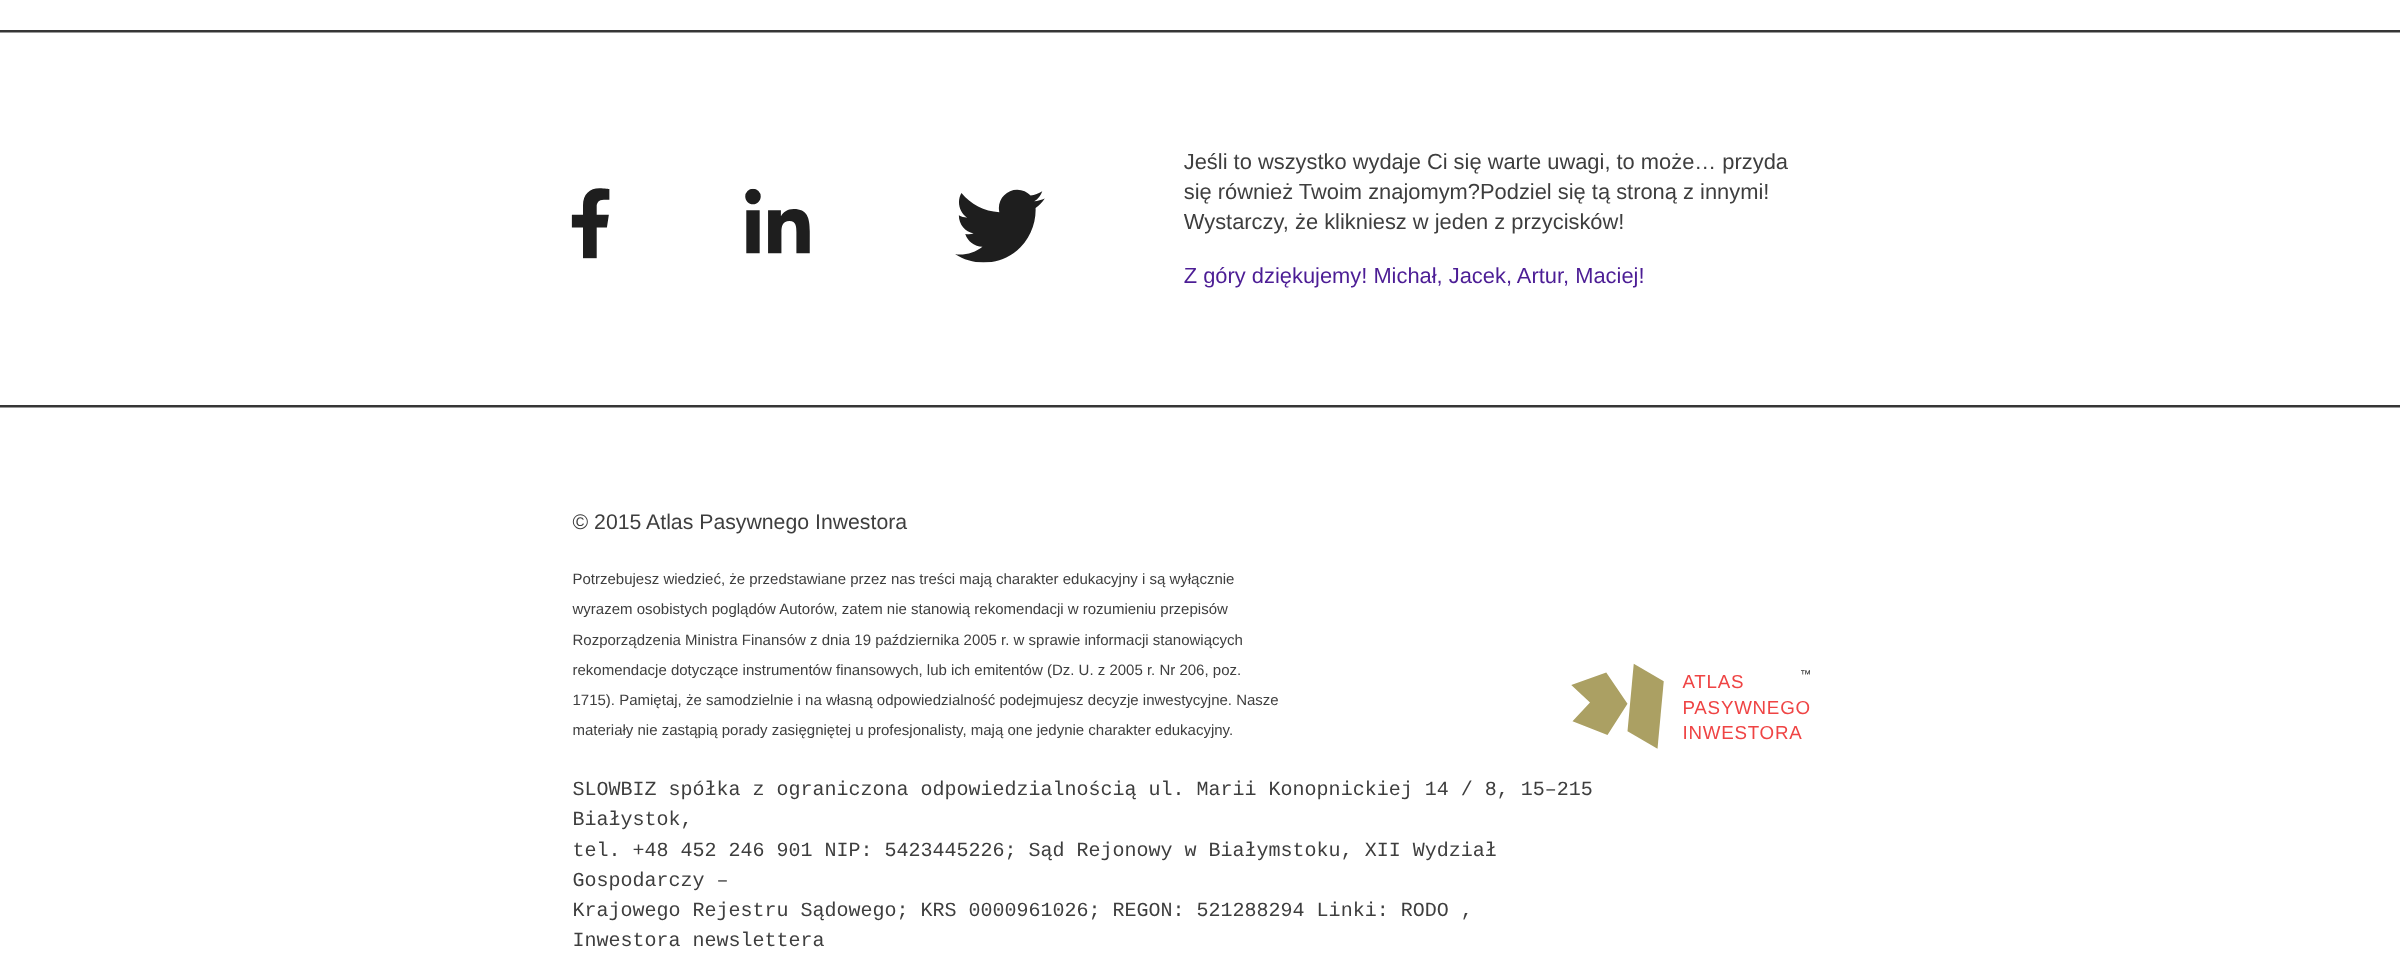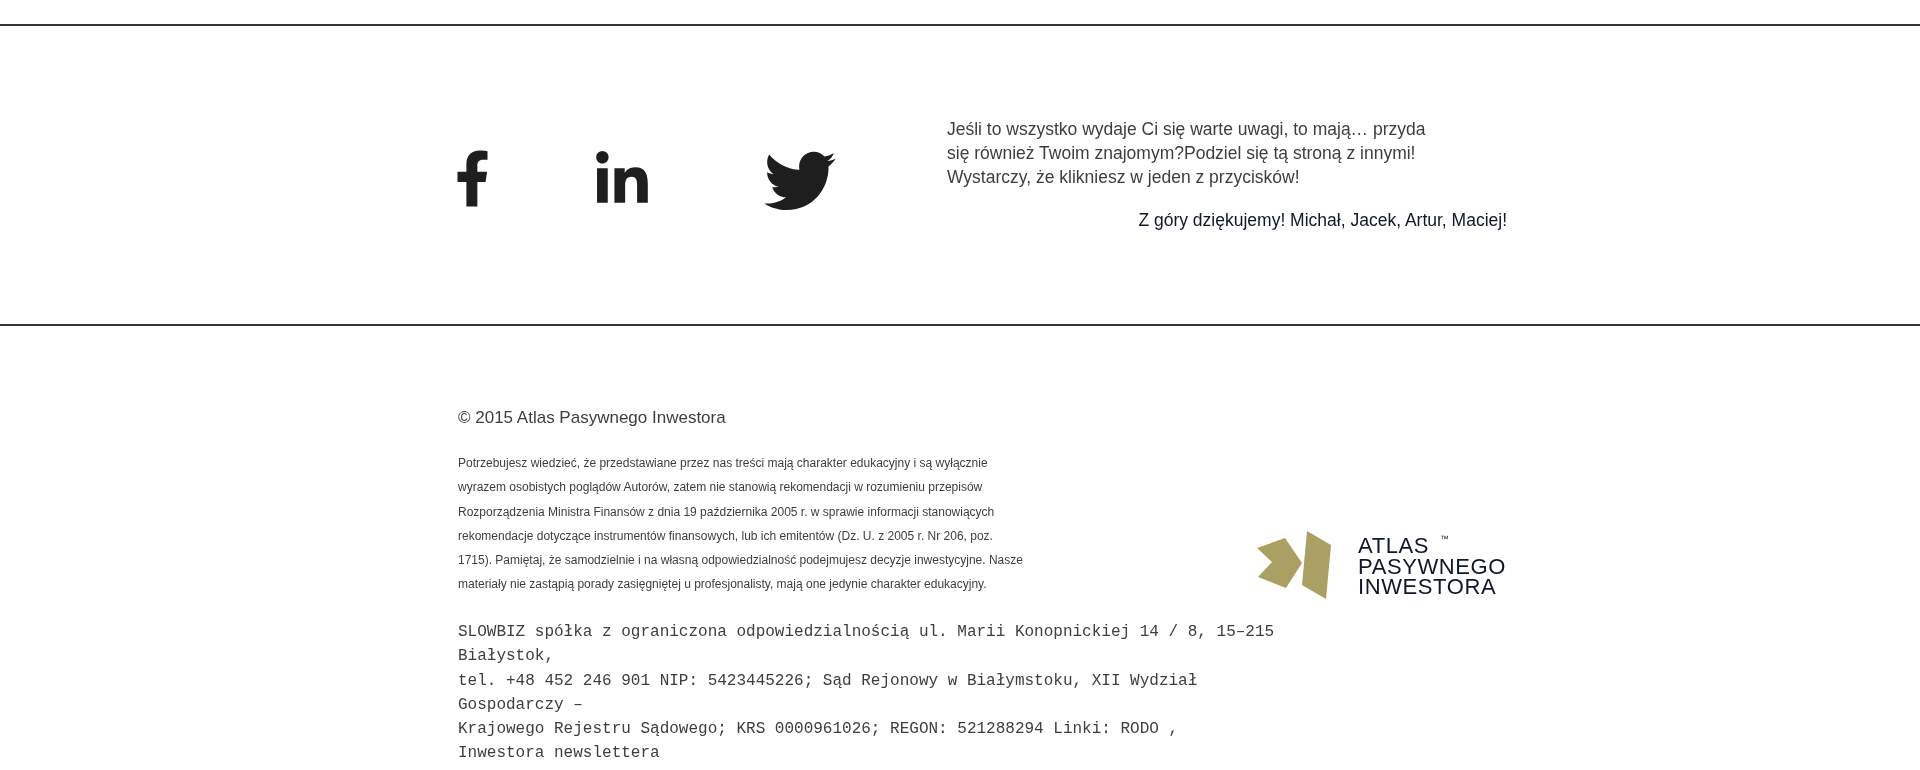--- a/index.html
+++ b/index.html
@@ -39,22 +39,21 @@
     color: #3e3e3e;
     white-space: pre-line;
   }
   .share-thanks {
     position: absolute;
     left: 947px;
     top: 208px;
     width: 560px;
     font-size: 17.5px;
     line-height: 24px;
-    color: #0f172a;
-    text-align: right;
+    color: #4c1d95;
   }
 
   
   .copyright {
     position: absolute;
     left: 458px;
     top: 406px;
     font-size: 17px;
     line-height: 24px;
     color: #3e3e3e;
@@ -86,26 +85,25 @@
     cursor: pointer;
   }
 
   
   .logo { position: absolute; left: 1254px; top: 528px; width: 210px; height: 75px; }
   .logo-mark { position: absolute; left: 0; top: 1px; }
   .logo-text {
     position: absolute;
     left: 92px;
     top: 8px;
-    font-size: 22px;
+    font-size: 15px;
     line-height: 20.5px;
     letter-spacing: 0.6px;
-    color: #0f172a;
+    color: #ef4444;
     white-space: pre-line;
-    margin-left: 12px;
   }
   .tm {
     position: absolute;
     left: 186px;
     top: 6px;
     font-size: 9px;
     color: #2d2d2d;
   }
 </style>
 </head>
@@ -125,21 +123,21 @@
       <svg width="54" height="59" viewBox="0 0 448 512">
         <path d="M100.28 448H7.4V148.9h92.88zM53.79 108.1C24.09 108.1 0 83.5 0 53.8a53.79 53.79 0 0 1 107.58 0c0 29.7-24.1 54.3-53.79 54.3zM447.9 448h-92.68V302.4c0-34.7-.7-79.2-48.29-79.2-48.29 0-55.69 37.7-55.69 76.7V448h-92.78V148.9h89.08v40.8h1.3c12.4-23.5 42.69-48.3 87.88-48.3 94 0 111.28 61.9 111.28 154.3z" fill="#1e1e1e"></path>
       </svg>
     </a>
     <a class="social-link social-tw">
       <svg width="72" height="61" viewBox="0 28 512 436">
         <path d="M459.37 151.716c.325 4.548.325 9.097.325 13.645 0 138.72-105.583 298.558-298.558 298.558-59.452 0-114.68-17.219-161.137-47.106 8.447.974 16.568 1.299 25.34 1.299 49.055 0 94.213-16.568 130.274-44.832-46.132-.975-84.792-31.188-98.112-72.772 6.498.974 12.995 1.624 19.818 1.624 9.421 0 18.843-1.3 27.614-3.573-48.081-9.747-84.143-51.98-84.143-102.985v-1.299c13.969 7.797 30.214 12.67 47.431 13.319-28.264-18.843-46.781-51.005-46.781-87.391 0-19.492 5.197-37.36 14.294-52.954 51.655 63.675 129.3 105.258 216.365 109.807-1.624-7.797-2.599-15.918-2.599-24.04 0-57.828 46.782-104.934 104.934-104.934 30.213 0 57.502 12.67 76.67 33.137 23.715-4.548 46.456-13.32 66.599-25.34-7.798 24.366-24.366 44.833-46.132 57.827 21.117-2.273 41.584-8.122 60.426-16.243-14.292 20.791-32.161 39.308-52.628 55.253z" fill="#1e1e1e"></path>
       </svg>
     </a>
 
-    <div class="share-text">Jeśli to wszystko wydaje Ci się warte uwagi, to mają… przyda
+    <div class="share-text">Jeśli to wszystko wydaje Ci się warte uwagi, to może… przyda
 się również Twoim znajomym?Podziel się tą stroną z innymi!
 Wystarczy, że klikniesz w jeden z przycisków!</div>
     <div class="share-thanks">Z góry dziękujemy! Michał, Jacek, Artur, Maciej!</div>
   </section>
 
   <div class="rule rule-mid"></div>
 
   <section>
     <div class="copyright">© 2015 Atlas Pasywnego Inwestora</div>
     <div class="disclaimer">Potrzebujesz wiedzieć, że przedstawiane przez nas treści mają charakter edukacyjny i są wyłącznie

